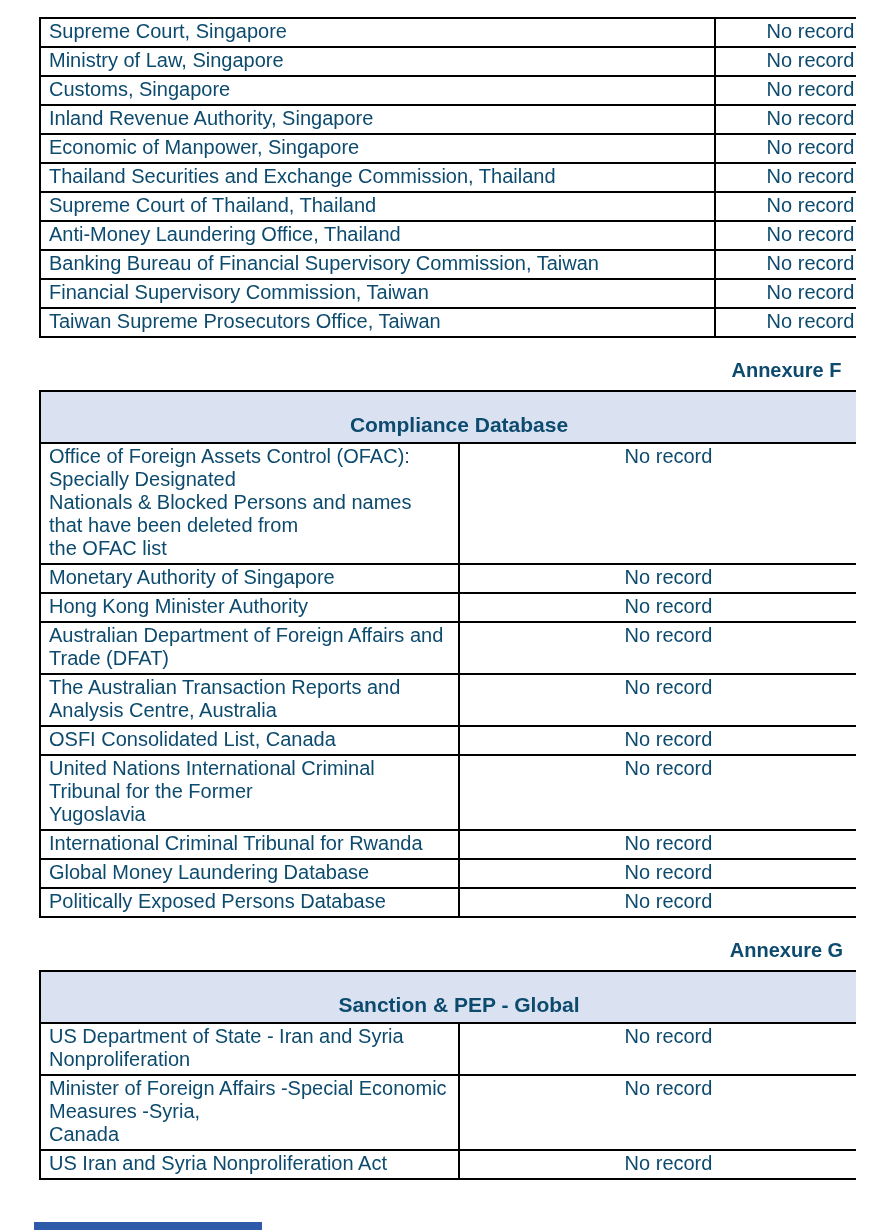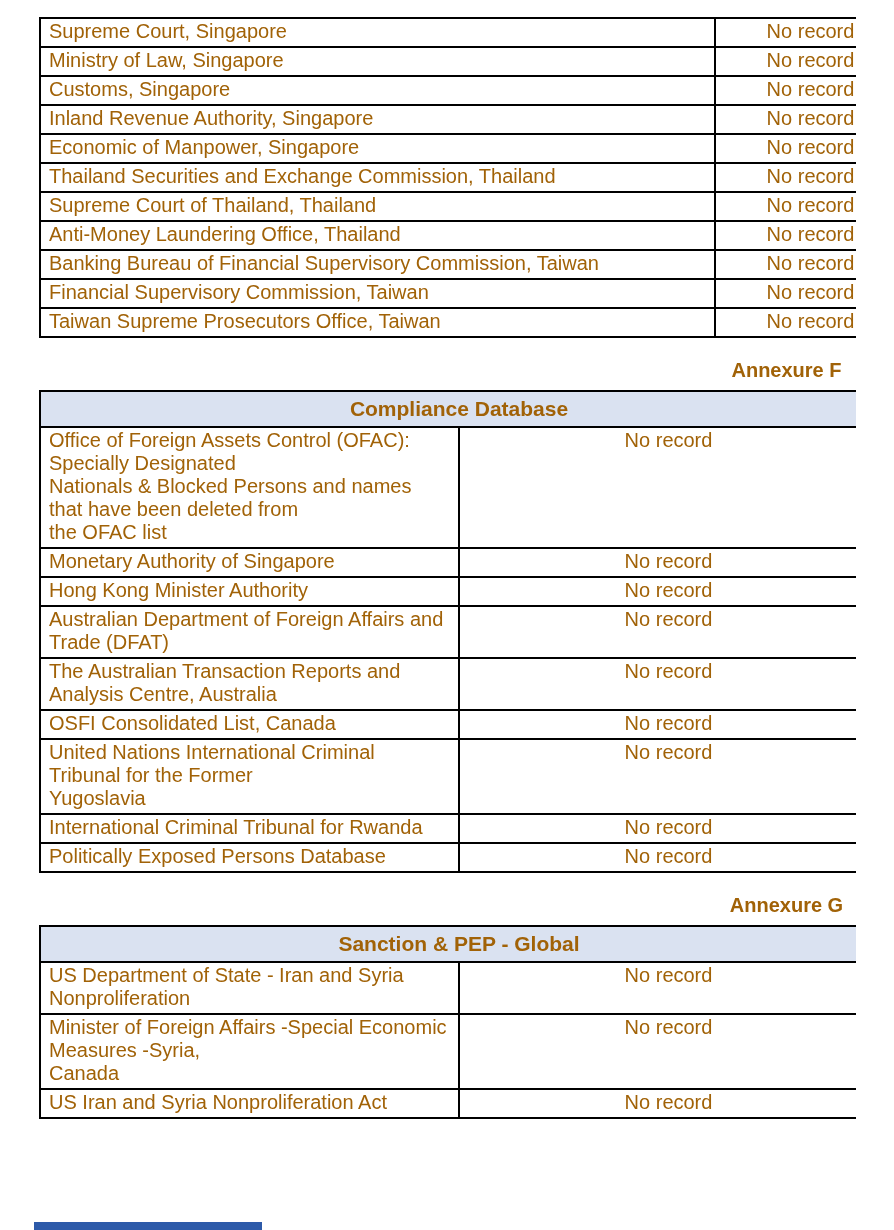--- a/index.html
+++ b/index.html
@@ -3,21 +3,21 @@
 <meta charset="utf-8">
 <style>
   html, body { margin: 0; padding: 0; background: #ffffff; }
   .page {
     position: relative;
     width: 856px;
     height: 1230px;
     background: #ffffff;
     overflow: hidden;
     font-family: "Liberation Sans", sans-serif;
-    color: #a16207;
+    color: #0c4a6e;
   }
   .content {
     position: absolute;
     left: 39px;
     top: 0;
     width: 840px;
   }
   table.rtable {
     border-collapse: collapse;
     table-layout: fixed;
@@ -41,21 +41,21 @@
     line-height: 23px;
     padding: 1px 2px 3px 2px;
     text-align: center;
   }
   th.t-title {
     background: #dae2f1;
     font-size: 21px;
     line-height: 25px;
     font-weight: bold;
     text-align: center;
-    padding: 4px 0 5px 0;
+    padding: 20px 0 5px 0;
   }
   .annexure {
     width: 185px;
     margin-left: 655px;
     text-align: center;
     font-weight: bold;
     font-size: 20px;
     line-height: 23px;
   }
   .mt-first   { margin-top: 17px; }
@@ -162,20 +162,24 @@
           <tr>
             <td class="c-name">United Nations International Criminal Tribunal for the Former
 Yugoslavia</td>
             <td class="c-result">No record</td>
           </tr>
           <tr>
             <td class="c-name">International Criminal Tribunal for Rwanda</td>
             <td class="c-result">No record</td>
           </tr>
           <tr>
+            <td class="c-name">Global Money Laundering Database</td>
+            <td class="c-result">No record</td>
+          </tr>
+          <tr>
             <td class="c-name">Politically Exposed Persons Database</td>
             <td class="c-result">No record</td>
           </tr>
         </tbody>
     </table>
 
     <div class="annexure mt-annex">Annexure G</div>
     <table class="rtable mt-table">
       <thead>
         <tr>

